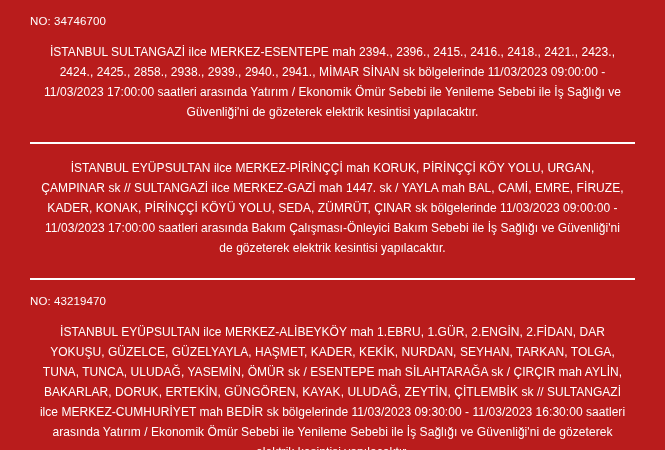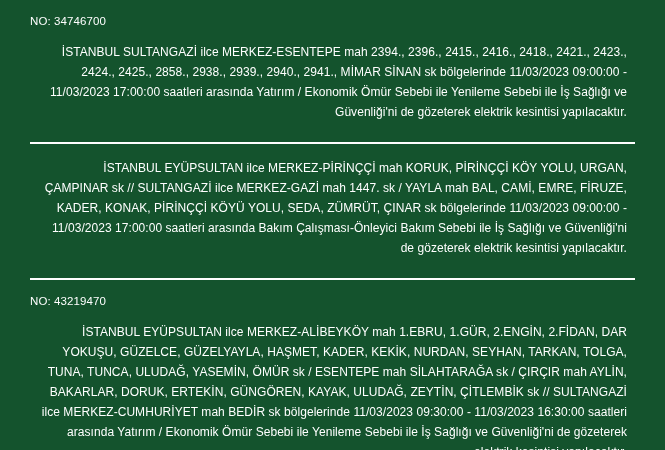--- a/index.html
+++ b/index.html
@@ -12,38 +12,38 @@
     background: #0e3a5c;
     font-family: "Liberation Sans", sans-serif;
     color: #ffffff;
     overflow: hidden;
   }
   .page {
     width: 665px;
     height: 450px;
     box-sizing: border-box;
     padding: 10px 30px 0 30px;
-    background: #14532d;
+    background: #b91c1c;
   }
   .entry {
     position: relative;
   }
   .entry-id {
     font-size: 11.5px;
     line-height: 14px;
     color: #ffffff;
     margin: 0 0 14px 0;
     letter-spacing: 0.1px;
   }
   .entry-body {
     font-size: 12px;
     line-height: 20px;
     color: #ffffff;
     margin: 8px;
-    text-align: right;
+    text-align: center;
     letter-spacing: 0.05px;
   }
   .divider {
     height: 2px;
     background: #ffffff;
     margin: 20px 0 14px 0;
     width: 100%;
   }
   .spacer-top {
     height: 4px;

